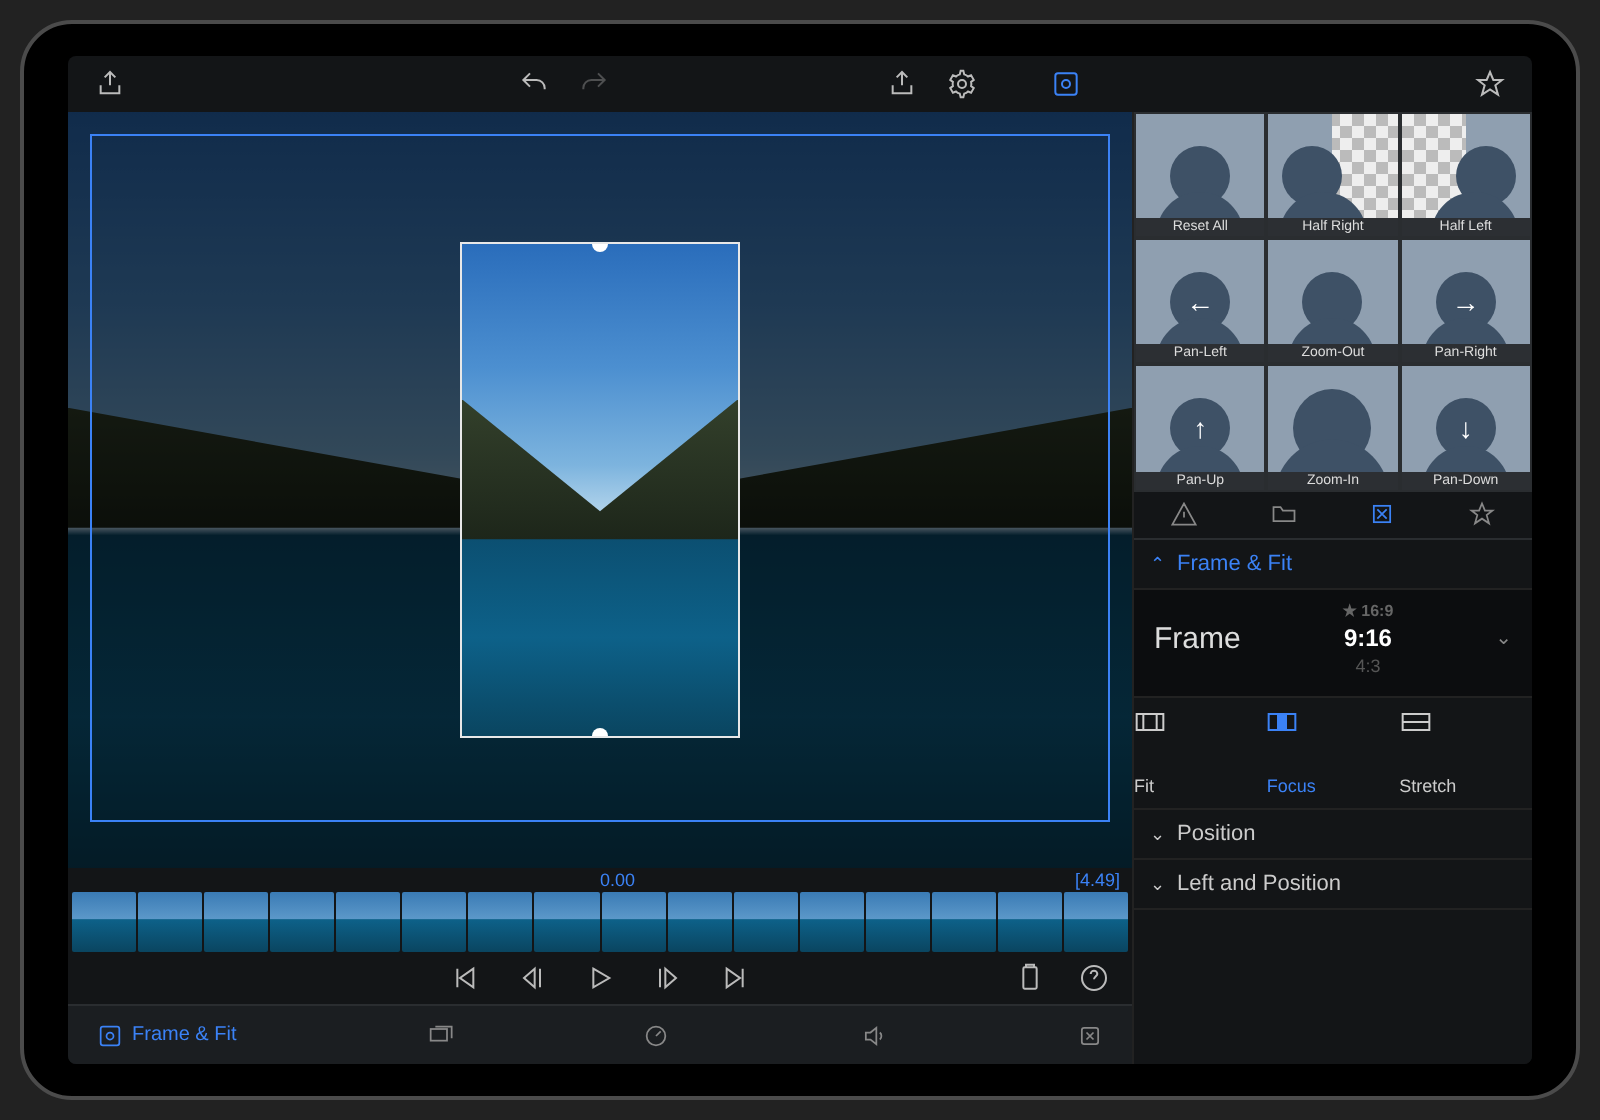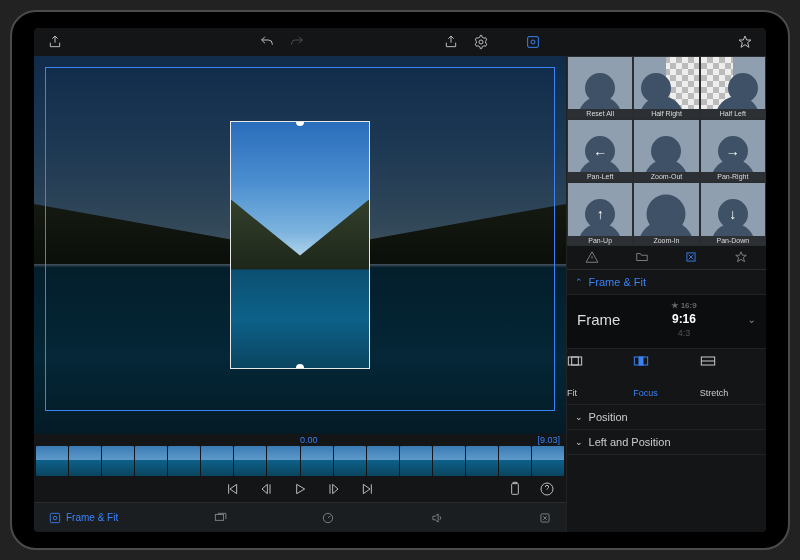--- a/index.html
+++ b/index.html
@@ -131,21 +131,21 @@
           <div class="mtn l" style="bottom:40%;height:70px"></div>
           <div class="mtn r" style="bottom:40%;height:70px"></div>
           <div class="handle top"></div>
           <div class="handle bot"></div>
         </div>
       </div>
 
       <div class="time-labels">
         <span style="width:40px"></span>
         <span class="start">0.00</span>
-        <span class="end">[9.03]</span>
+        <span class="end">[4.49]</span>
       </div>
       <div class="timeline">
         <div class="thumb"></div>
             <div class="thumb"></div>
             <div class="thumb"></div>
             <div class="thumb"></div>
         <div class="thumb"></div>
             <div class="thumb"></div>
             <div class="thumb"></div>
             <div class="thumb"></div>

